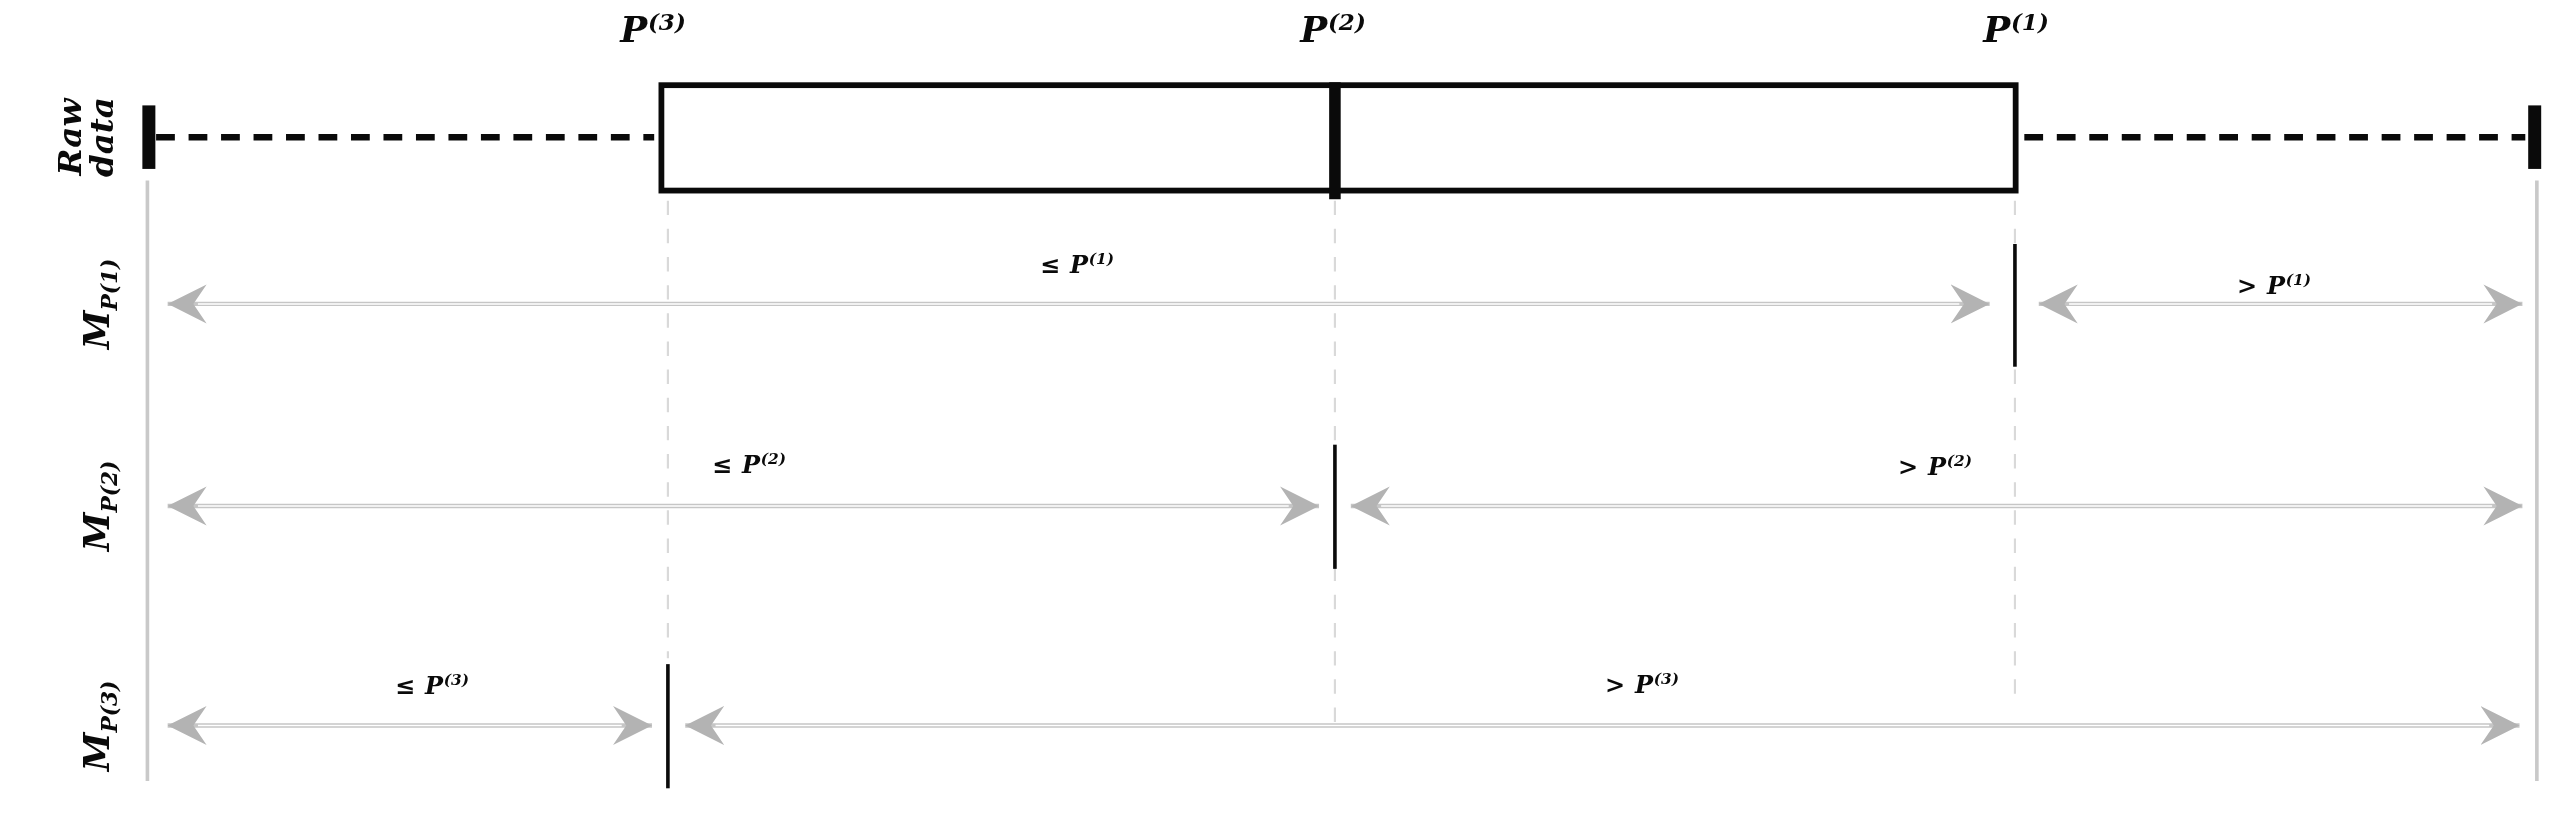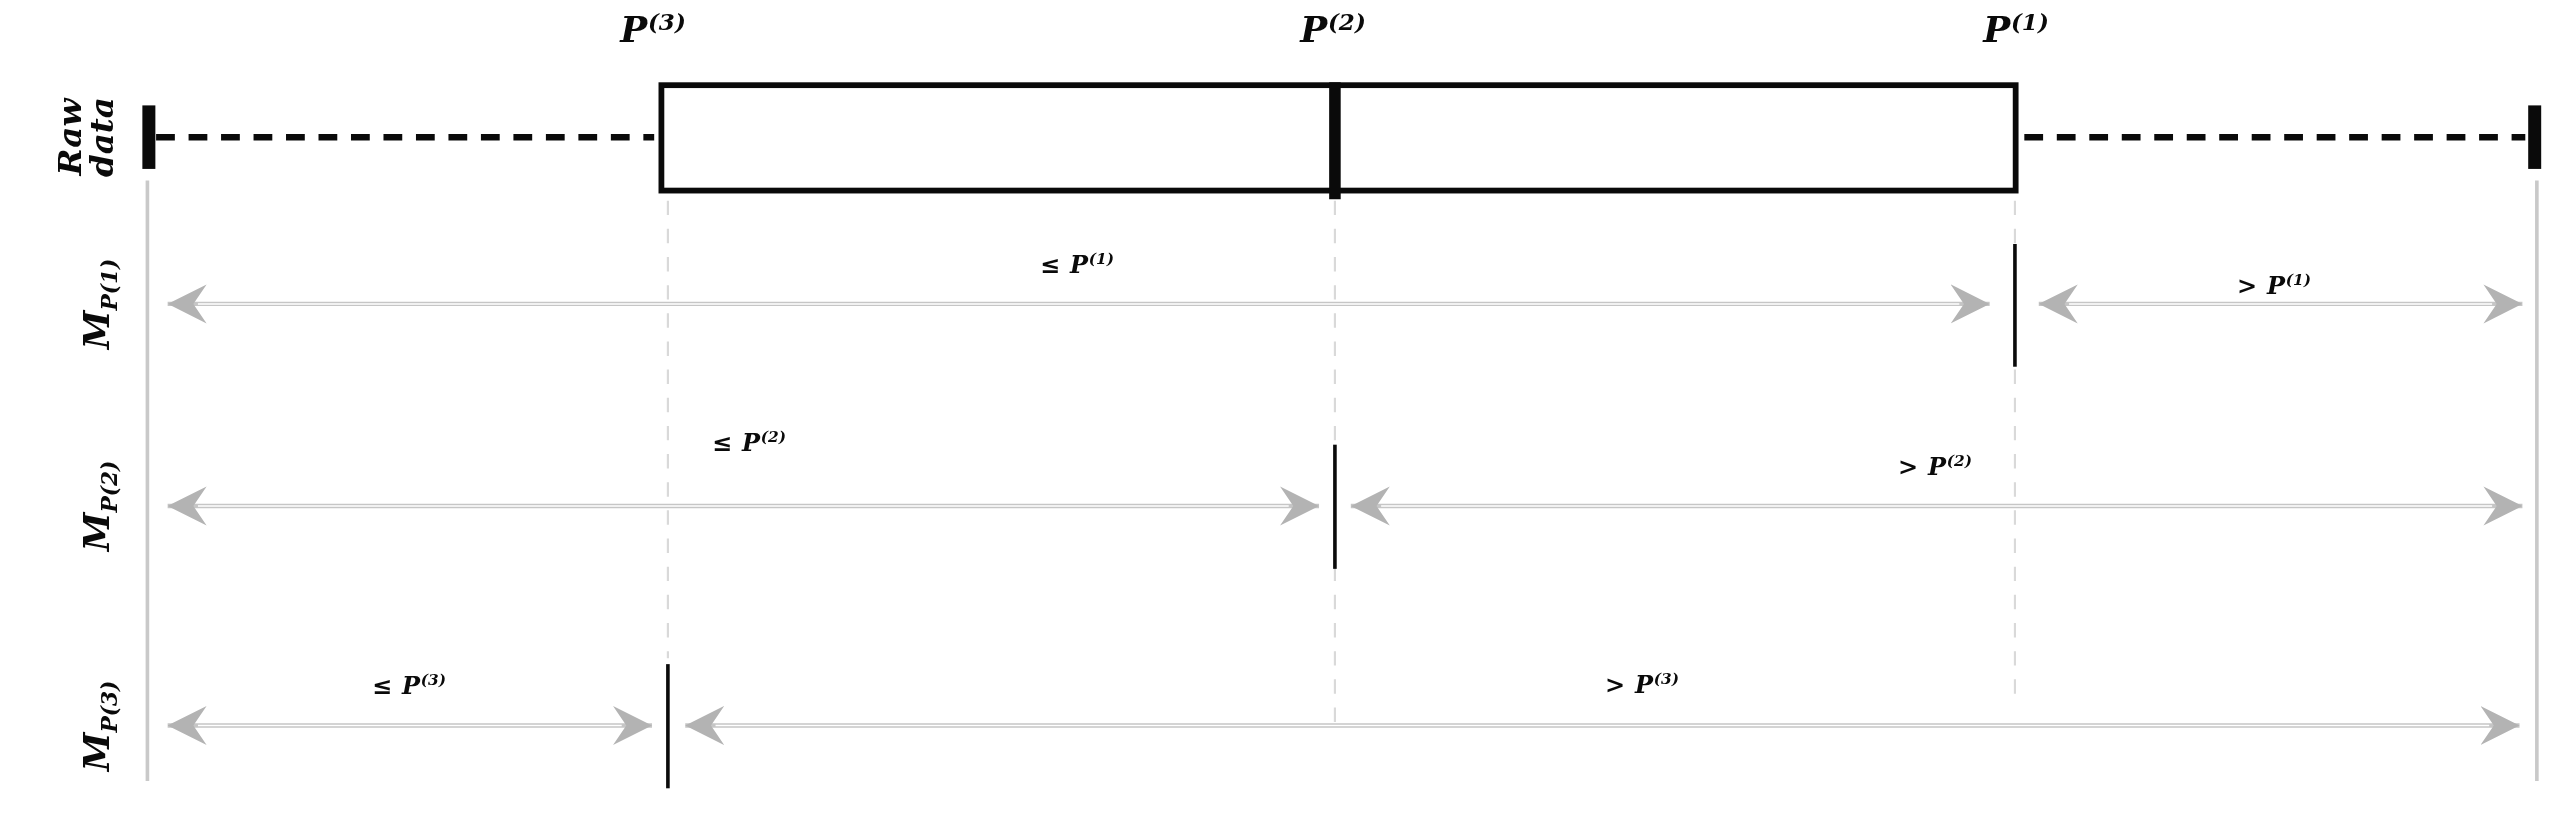--- a/index.html
+++ b/index.html
@@ -98,20 +98,20 @@
     <div>Raw</div>
     <div>data</div>
   </div>
   <div class="vlabel" style="left:99px;top:304px;"><span>M</span><span class="msub">P(1)</span></div>
   <div class="vlabel" style="left:99px;top:506px;"><span>M</span><span class="msub">P(2)</span></div>
   <div class="vlabel" style="left:99px;top:726px;"><span>M</span><span class="msub">P(3)</span></div>
 
   <div class="lbl" style="left:1077px;top:264px;"><span>≤ P</span><span class="sup">(1)</span></div>
   <div class="lbl" style="left:2274px;top:262px;margin-top:23px;"><span>&gt; P</span><span class="sup">(1)</span></div>
 
-  <div class="lbl" style="left:749px;top:442px;"><span>≤ P</span><span class="sup">(2)</span></div>
+  <div class="lbl" style="left:749px;top:464px;"><span>≤ P</span><span class="sup">(2)</span></div>
   <div class="lbl" style="left:1935px;top:466px;"><span>&gt; P</span><span class="sup">(2)</span></div>
 
-  <div class="lbl" style="left:409px;top:685px;text-align:center;"><span>≤ P</span><span class="sup">(3)</span></div>
+  <div class="lbl" style="left:432px;top:685px;text-align:center;"><span>≤ P</span><span class="sup">(3)</span></div>
   <div class="lbl" style="left:1598px;top:684px;margin-left:44px;"><span>&gt; P</span><span class="sup">(3)</span></div>
 
 </div>
 
 
 </body></html>

